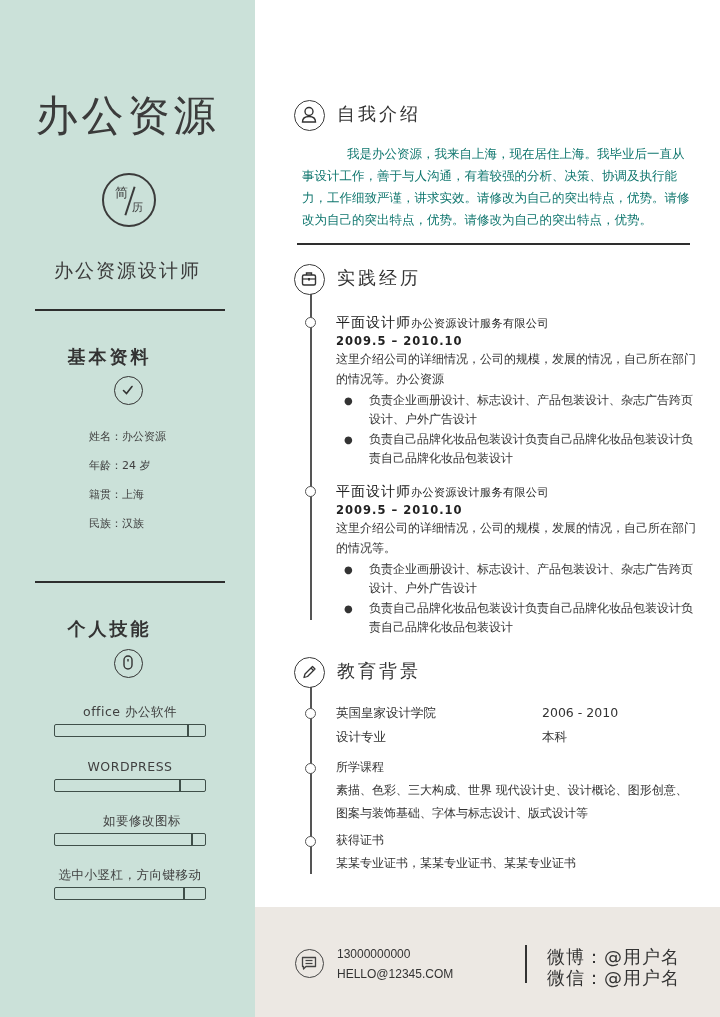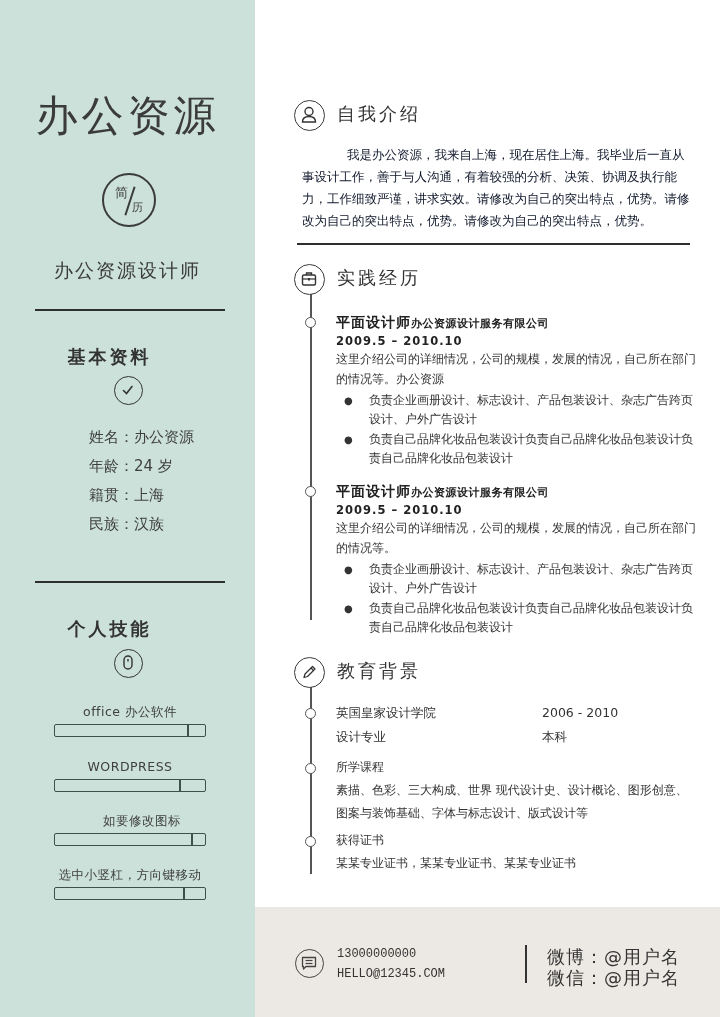--- a/index.html
+++ b/index.html
@@ -11,54 +11,54 @@
   .name { position: absolute; left: 0; width: 255px; top: 88px; text-align: center; font-size: 42px; letter-spacing: 4px; color: #3b3b3b; font-weight: normal; }
   .resume-badge { position: absolute; left: 102px; top: 173px; width: 54px; height: 54px; border: 2px solid #3b3b3b; border-radius: 50%; }
   .resume-badge .c1 { position: absolute; left: 11px; top: 9px; font-size: 13px; color: #3b3b3b; }
   .resume-badge .c2 { position: absolute; left: 28px; top: 25px; font-size: 11px; color: #3b3b3b; }
   .resume-badge .slash { position: absolute; left: 25px; top: 11px; width: 2px; height: 30px; background: #3b3b3b; transform: rotate(18deg); }
   .job-title { position: absolute; left: 0; width: 255px; top: 258px; text-align: center; font-size: 19px; letter-spacing: 2px; color: #3b3b3b; }
   .sb-rule { position: absolute; left: 35px; width: 190px; height: 2px; background: #2e2e2e; }
 
   .sb-heading { position: absolute; left: 0; width: 219px; text-align: center; font-size: 18px; font-weight: bold; letter-spacing: 3px; color: #333; }
   .sb-icon { position: absolute; left: 114px; width: 29px; height: 29px; border: 1.5px solid #333; border-radius: 50%; }
-  .info-list { position: absolute; left: 89px; top: 427px; font-size: 15px; color: #3f3f3f; }
+  .info-list { position: absolute; left: 89px; top: 427px; font-size: 11px; color: #3f3f3f; }
   .info-list li { list-style: none; height: 29px; line-height: 20px; }
 
   .skill-label { position: absolute; left: 0; width: 260px; text-align: center; font-size: 12.5px; color: #3f3f3f; letter-spacing: 0.5px; }
   .skill-bar { position: absolute; left: 54px; width: 152px; height: 13px; border: 1.5px solid #3f4f49; border-radius: 2px; }
   .skill-bar .thumb { position: absolute; top: -1px; width: 1.5px; height: 12px; background: #3f4f49; }
 
   
   .sec-head { position: absolute; left: 294px; height: 32px; }
   .sec-icon { position: absolute; left: 0; top: 0; width: 31px; height: 31px; border: 1.5px solid #3a3a3a; border-radius: 50%; background: #fff; }
   .sec-title { position: absolute; left: 43px; top: 2px; font-size: 18px; letter-spacing: 3px; color: #333; white-space: nowrap; }
 
-  .intro { position: absolute; left: 302px; top: 144px; width: 392px; font-size: 12.5px; line-height: 22px; color: #0f172a; text-indent: 45px; }
+  .intro { position: absolute; left: 302px; top: 144px; width: 392px; font-size: 12.5px; line-height: 22px; color: #0f766e; text-indent: 45px; font-family: Liberation Mono, monospace; }
   .main-rule { position: absolute; left: 297px; top: 243px; width: 393px; height: 2px; background: #2e2e2e; }
 
   .timeline { position: absolute; left: 310px; width: 1.5px; background: #555; }
   .dot { position: absolute; left: 305px; width: 11px; height: 11px; border: 1.5px solid #555; border-radius: 50%; background: #fff; }
 
   .job { position: absolute; left: 336px; width: 360px; }
-  .job .title-line { font-size: 14px; font-weight: bold; color: #222; white-space: nowrap; letter-spacing: 1px; }
+  .job .title-line { font-size: 14px; font-weight: normal; color: #222; white-space: nowrap; letter-spacing: 1px; }
   .job .title-line .company { font-size: 11px; letter-spacing: 0.5px; }
   .job .dates { font-size: 11.5px; font-weight: bold; letter-spacing: 1px; color: #222; margin-top: 2px; }
   .job .desc { font-size: 12px; line-height: 20px; color: #333; margin-top: 1px; }
   .job ul { list-style: none; margin-top: 2px; }
   .job ul li { position: relative; padding-left: 33px; font-size: 12px; line-height: 19px; color: #333; margin-bottom: 1px; }
   .job ul li .bullet { position: absolute; left: 8px; top: 0; font-size: 10px; }
 
   .edu-text { position: absolute; font-size: 12.5px; color: #333; white-space: nowrap; }
   .edu-block { position: absolute; left: 336px; width: 355px; font-size: 12px; line-height: 23px; color: #333; }
 
   
   .footer { position: absolute; left: 255px; top: 907px; width: 465px; height: 110px; background: #ece8e3; }
   .footer .msg-icon { position: absolute; left: 40px; top: 42px; width: 29px; height: 29px; border: 1.5px solid #444; border-radius: 50%; }
-  .footer .contact { position: absolute; left: 82px; font-family: Liberation Mono, monospace; font-size: 12px; color: #333; }
+  .footer .contact { position: absolute; left: 82px; font-family: Liberation Sans, sans-serif; font-size: 12px; color: #333; }
   .footer .vrule { position: absolute; left: 270px; top: 38px; width: 1.5px; height: 38px; background: #333; }
   .footer .social { position: absolute; left: 292px; font-size: 18px; color: #333; letter-spacing: 1px; }
 </style>
 </head>
 <body>
 
 <div class="sidebar">
   <div class="name">办公资源</div>
 
   <div class="resume-badge">

